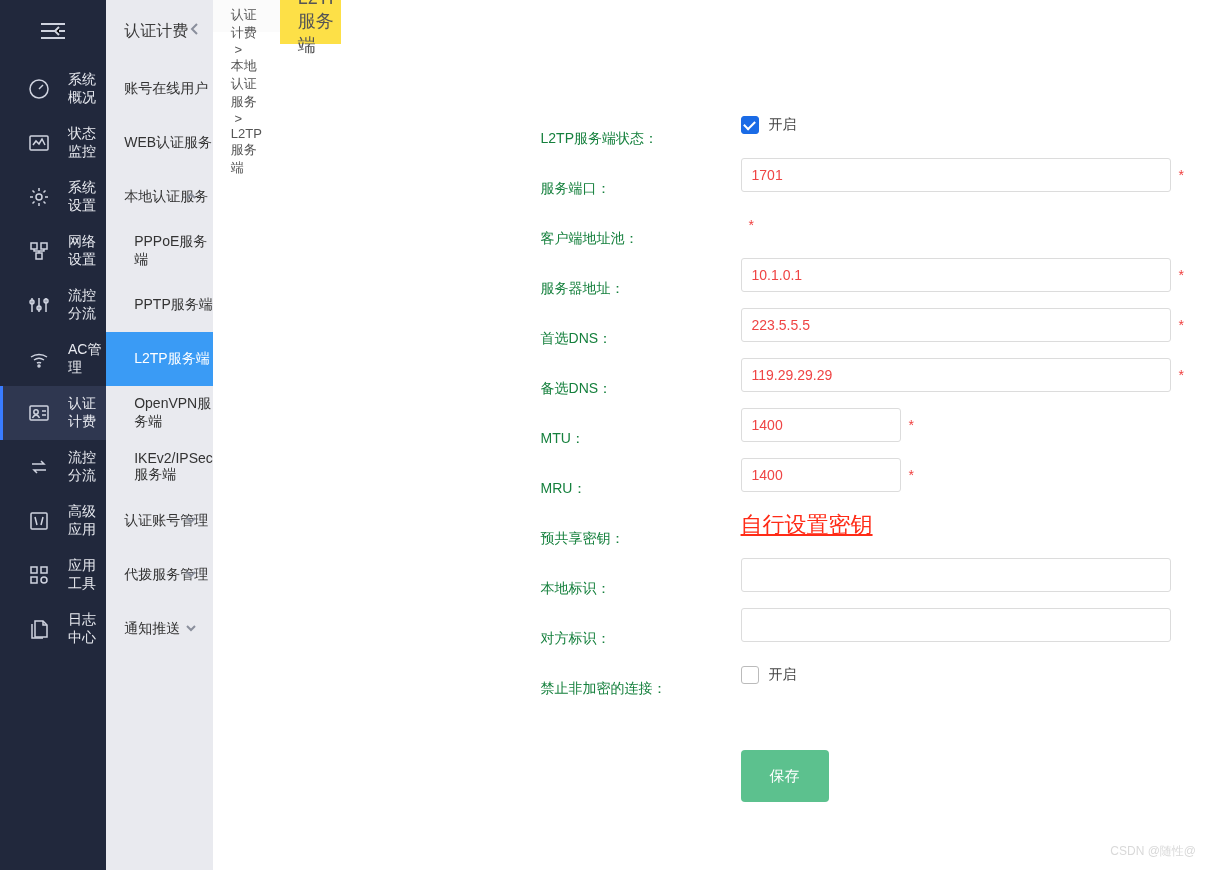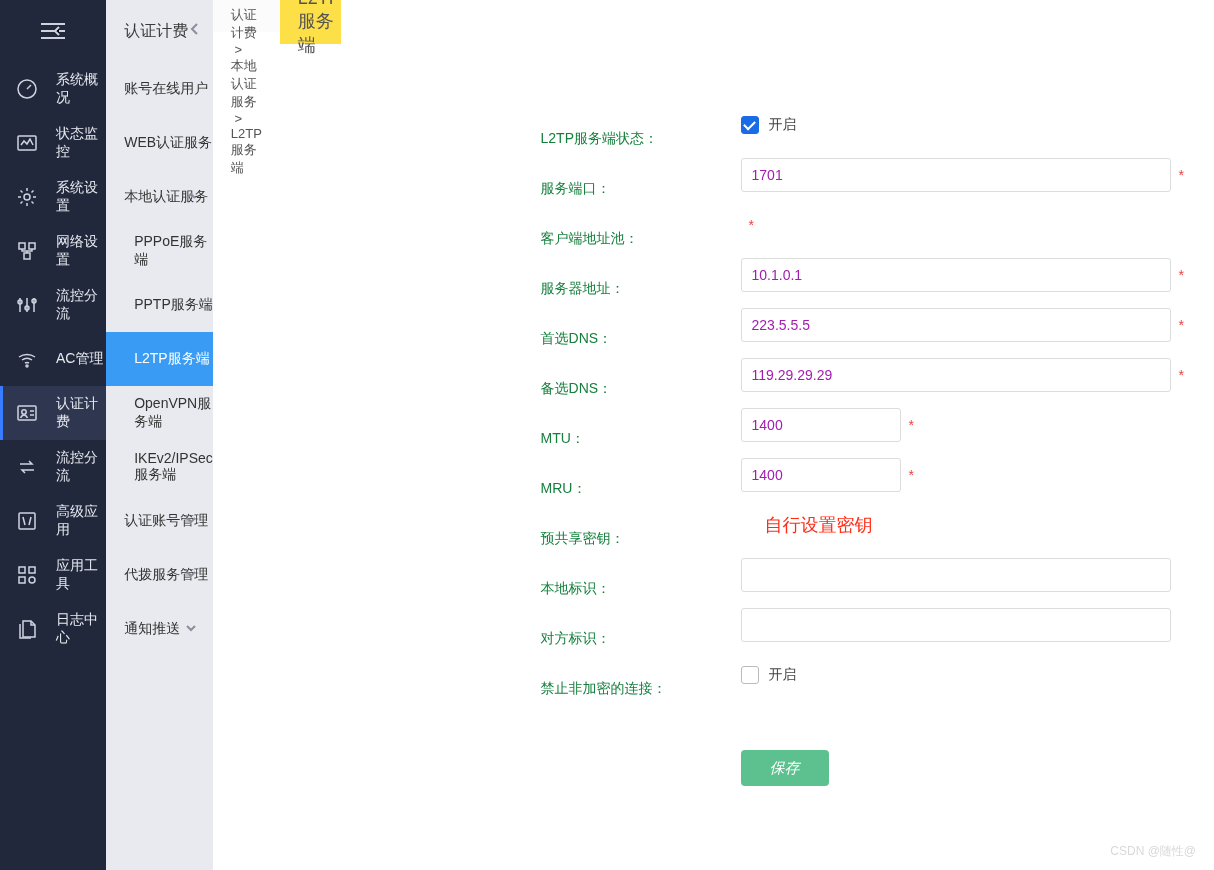--- a/index.html
+++ b/index.html
@@ -25,21 +25,21 @@
       height: 62px;
       display: flex;
       align-items: center;
       justify-content: center;
     }
     .nav1-toggle svg { stroke: #cfd3df; }
     .nav1-item {
       height: 54px;
       display: flex;
       align-items: center;
-      padding-left: 16px;
+      padding-left: 28px;
       gap: 18px;
       cursor: pointer;
       color: #e7e9ef;
     }
     .nav1-item.active {
       background: #2f3750;
       box-shadow: inset 3px 0 0 #3a7cff;
     }
     .nav1-item .icon { width: 22px; height: 22px; display:flex; align-items:center; justify-content:center; }
     .nav1-item .icon svg { stroke: #cfd3df; fill:none; stroke-width:1.5; }
@@ -135,52 +135,51 @@
       color:#f04040;
       margin-left: 8px;
     }
     input[type=text] {
       width: 100%;
       height: 34px;
       border: 1px solid #dcdcdc;
       border-radius: 3px;
       padding: 0 10px;
       font-size: 14px;
-      color:#a21caf;
+      color:#ef4444;
       outline:none;
     }
     .checkbox {
       width:18px; height:18px; border:1px solid #bbb; border-radius:3px;
       display:inline-flex; align-items:center; justify-content:center;
       margin-right:10px;
     }
     .checkbox.checked { background:#1a6be6; border-color:#1a6be6; }
     .checkbox.checked::after{
       content:""; width:5px; height:9px; border:solid #fff; border-width:0 2px 2px 0;
       transform: rotate(45deg) translate(-1px,-1px);
     }
     .cb-label { color:#444; }
     .annot {
       color:#ff2b17;
-      font-size: 18px;
-      margin-left: 24px;
+      font-size: 22px;
       font-weight: 500;
       white-space: nowrap;
+      text-decoration: underline;
     }
     .blurred input { color: transparent; text-shadow: 0 0 6px rgba(120,120,120,0.6); }
     .btn-row { padding-left: 400px; margin-top: 50px; }
     .btn-save {
       background:#5cc18e;
       border:none;
       color:#fff;
-      width:88px; height:36px;
+      width:88px; height:52px;
       border-radius:4px;
       font-size:15px;
       cursor:pointer;
-      font-style:italic;
     }
     .watermark {
       position:absolute;
       right: 18px;
       bottom: 10px;
       font-size: 12px;
       color: #d9d9d9;
       pointer-events:none;
     }
   </style>

